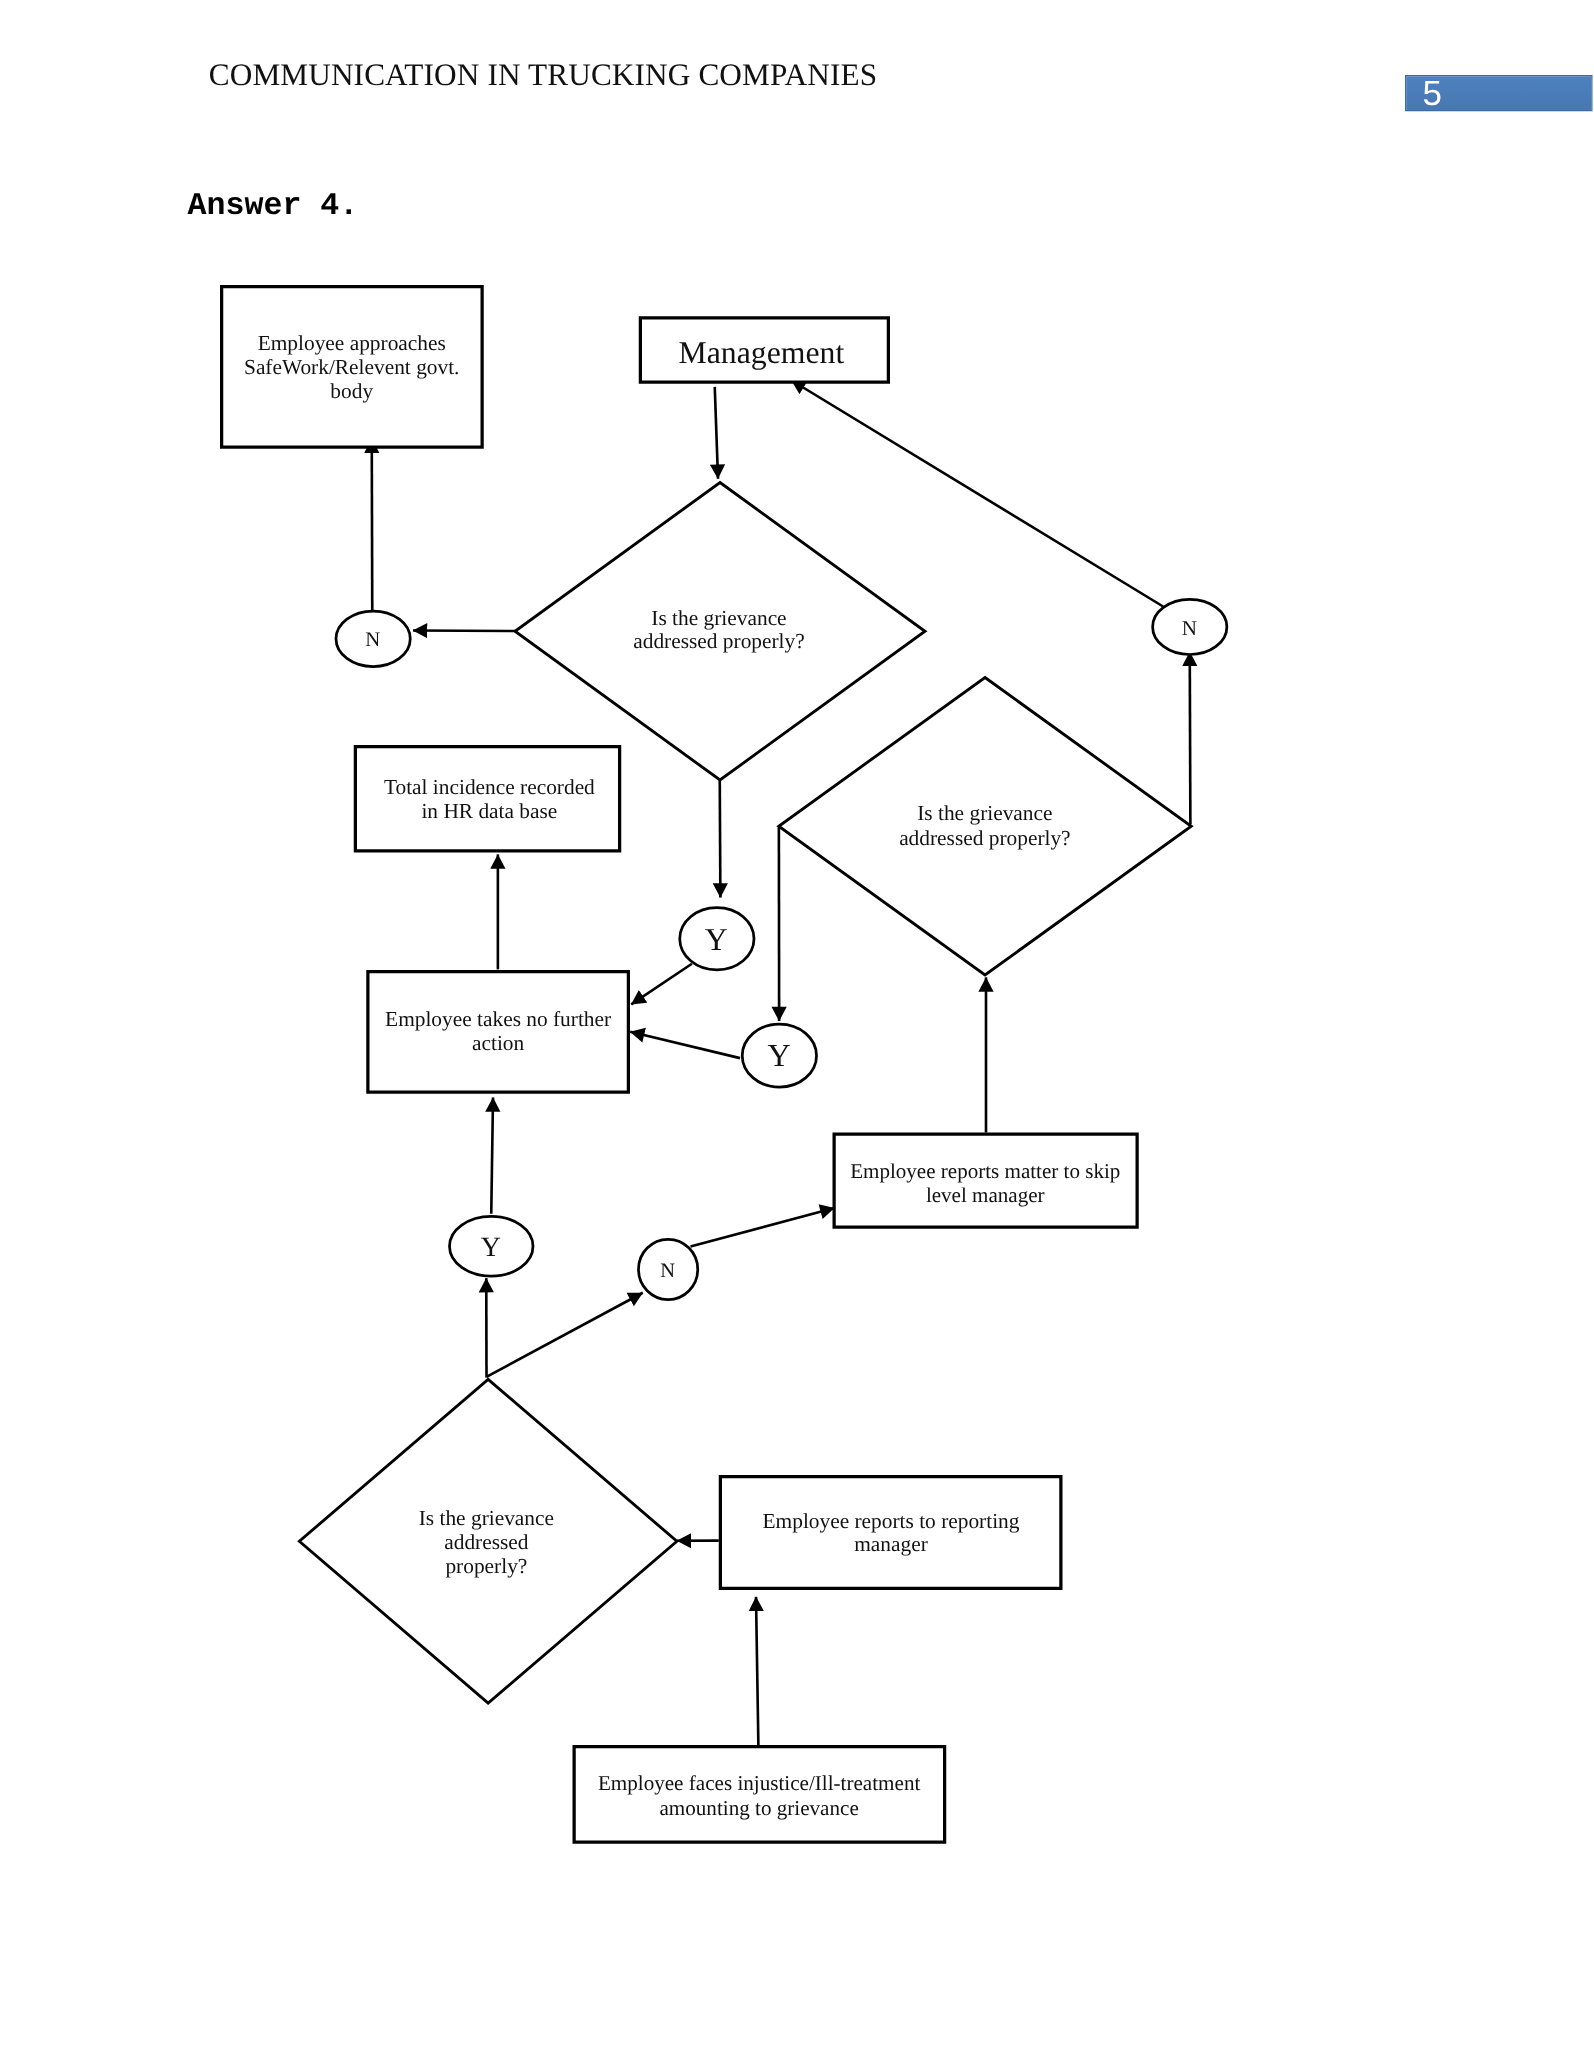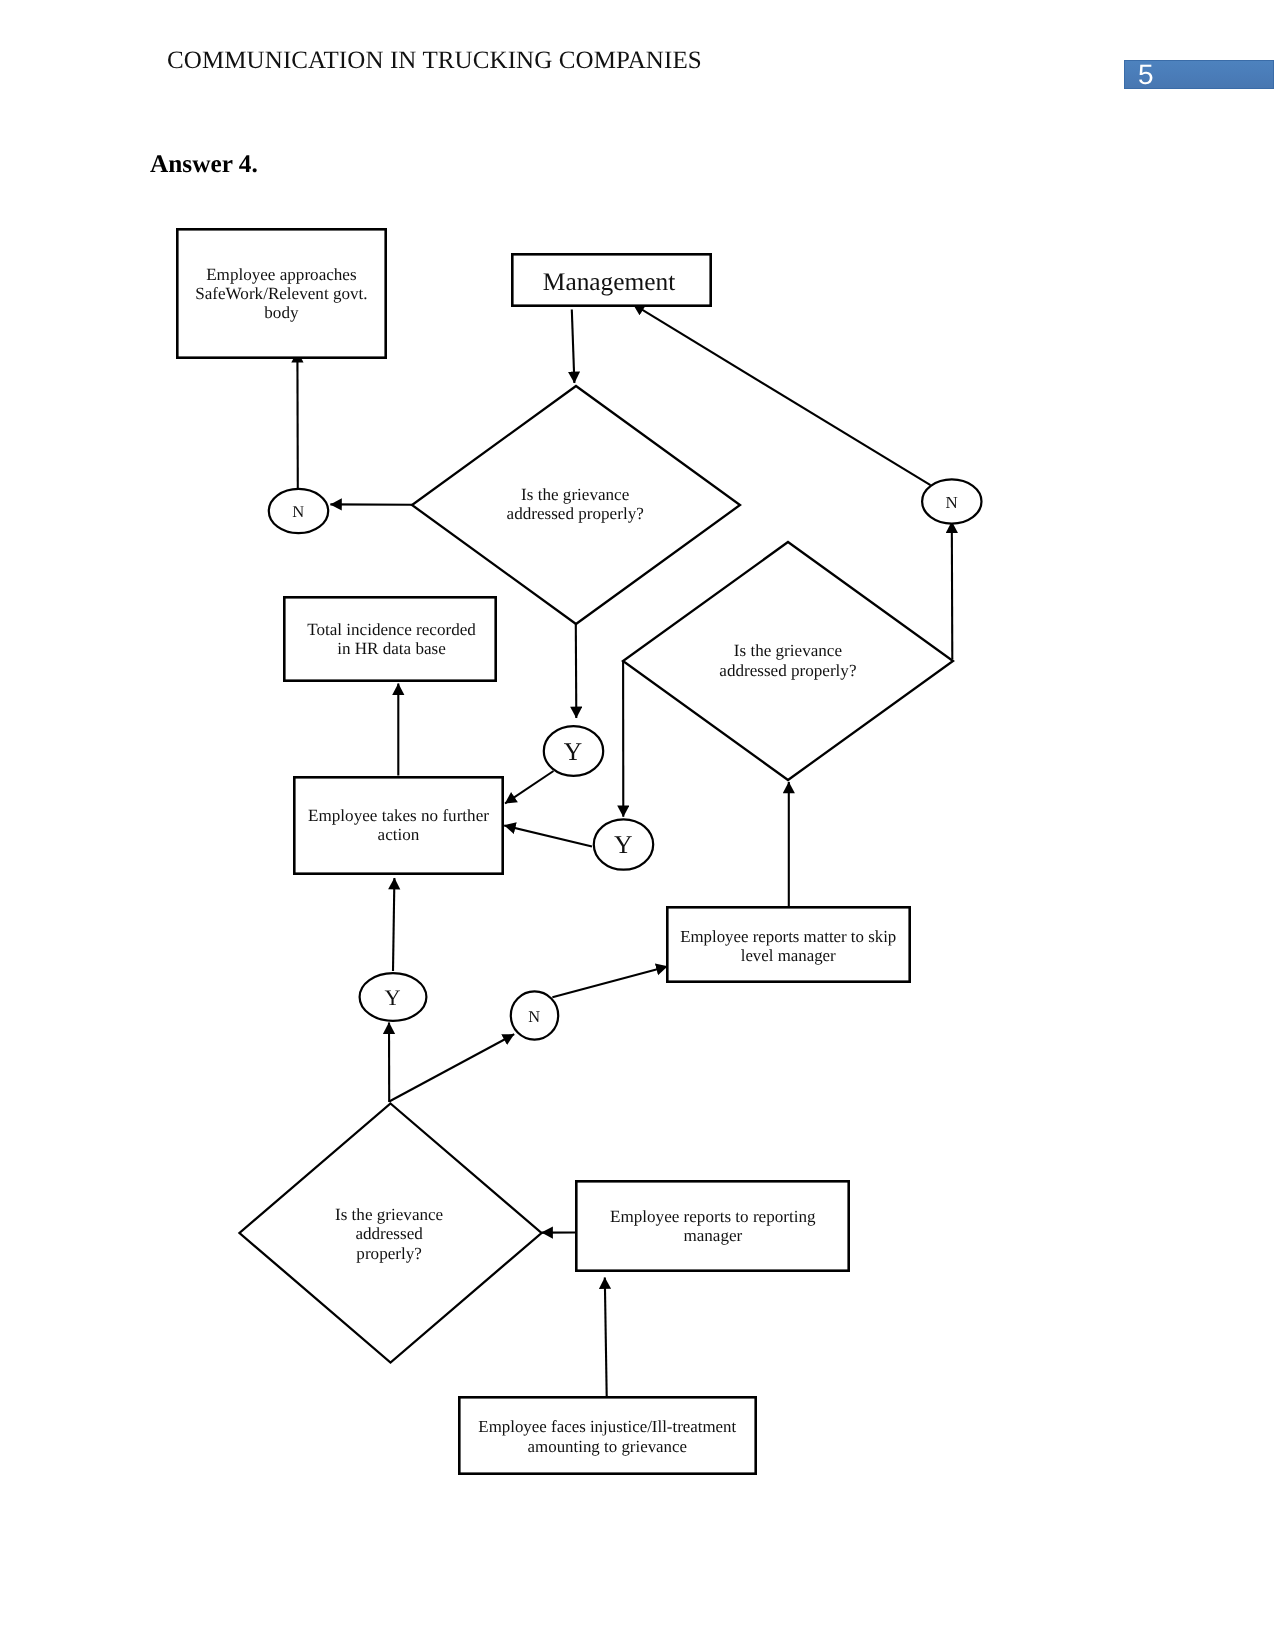--- a/index.html
+++ b/index.html
@@ -36,20 +36,21 @@
     font-size:28px; line-height:27px; color:#ffffff;
     font-family:"Liberation Sans", sans-serif;
     font-weight:400;
   }
 
   
   .answer-heading {
     position:absolute; left:150px; top:150px;
     font-size:25.3px; font-weight:bold;
     color:#000;
+    font-family:Liberation Mono, monospace;
   }
 
   
   #flow { position:absolute; left:0; top:0; }
   #flow text { font-family:"Liberation Serif", serif; fill:#111111; }
   #flow, .doc-header, .answer-heading, .page-badge span {
     -webkit-font-smoothing:antialiased;
   }
 </style>
 </head>

